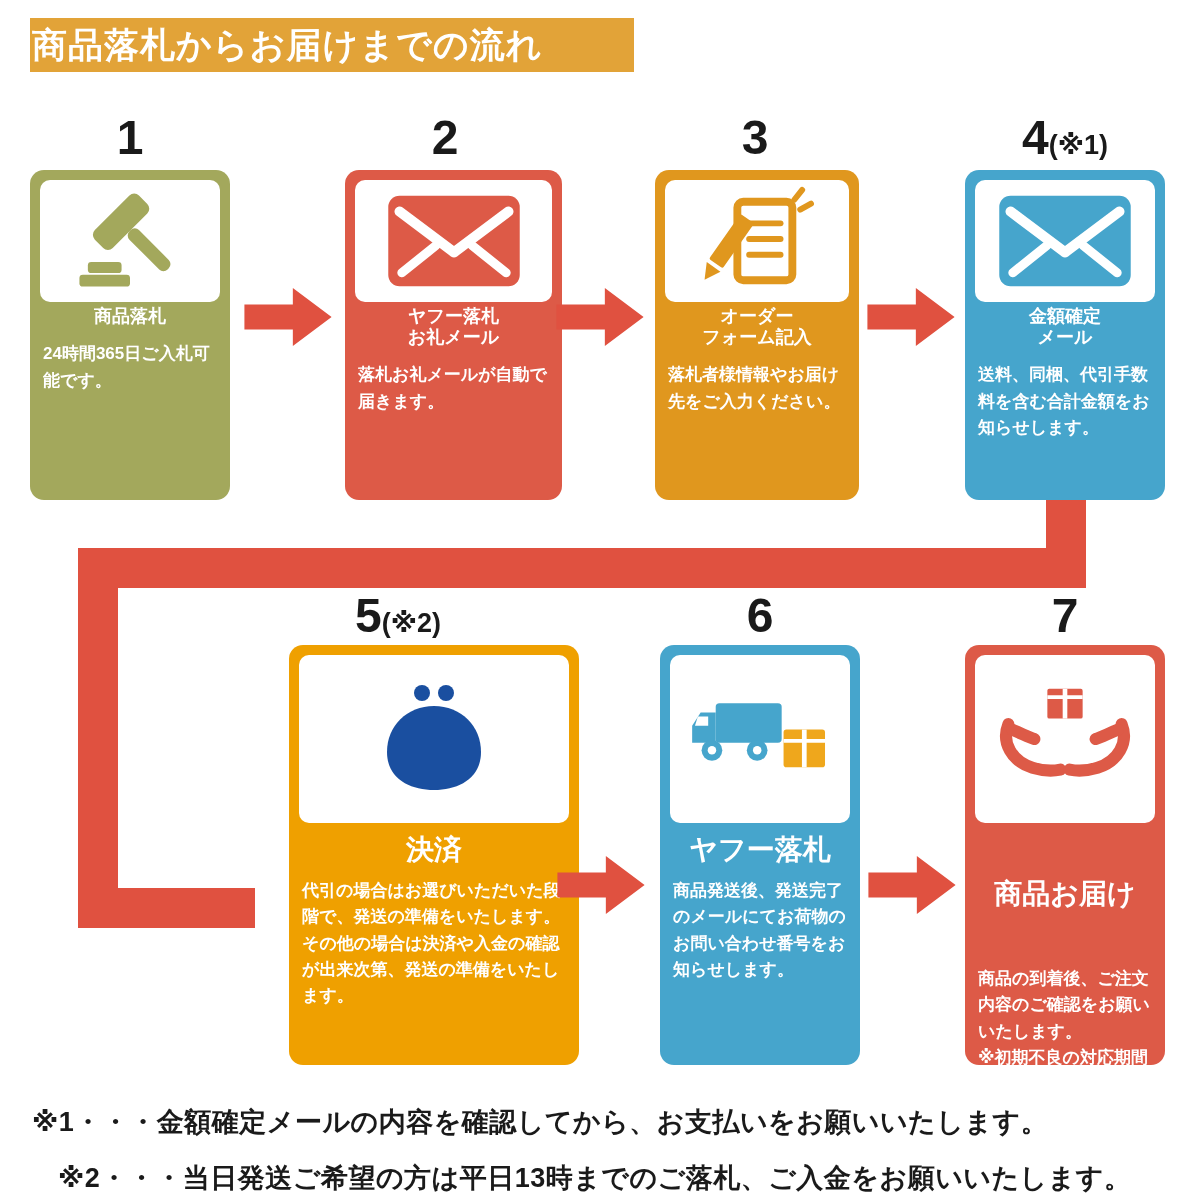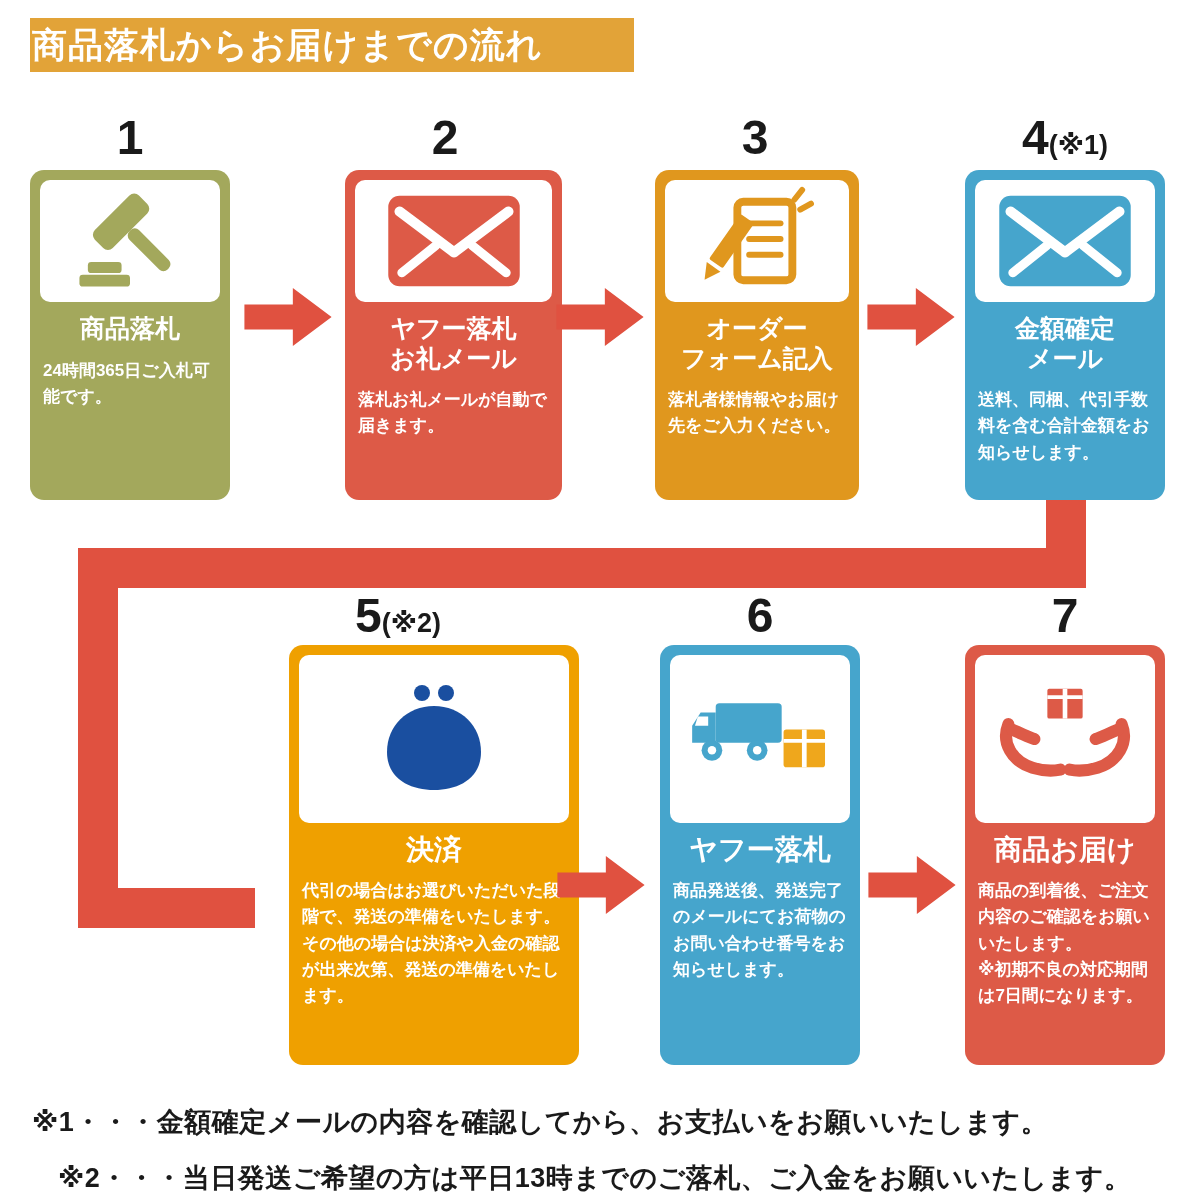--- a/index.html
+++ b/index.html
@@ -33,32 +33,32 @@
   .card {
     position:absolute; border-radius:14px; box-sizing:border-box; padding:10px;
     display:flex; flex-direction:column;
   }
   .c1 { left:30px;  top:170px; width:200px; height:330px; background:var(--olive); }
   .c2 { left:345px; top:170px; width:217px; height:330px; background:var(--coral); }
   .c3 { left:655px; top:170px; width:204px; height:330px; background:var(--orange); }
   .c4 { left:965px; top:170px; width:200px; height:330px; background:var(--blue); }
   .c5 { left:253px; top:645px; width:290px; height:420px; background:var(--gold);margin-left:36px; }
   .c6 { left:660px; top:645px; width:200px; height:420px; background:var(--blue); }
-  .c7 { left:965px; top:645px; width:200px; height:420px; background:var(--coral); }
+  .c7 { left:965px; top:645px; width:200px; height:420px; background:var(--coral);gap:44px; }
 
   .iconbox {
     background:#fff; border-radius:10px; height:122px; flex:none;
     display:flex; align-items:center; justify-content:center;
   }
   .row2 .iconbox { height:168px; }
   .iconbox svg { display:block; }
 
   .card-title {
-    color:#fff; font-weight:bold; font-size:25px; text-align:center;
-    margin-top:12px; line-height:1.18; white-space:pre-line; flex:none;
+    color:#fff; font-weight:bold; font-size:18px; text-align:center;
+    margin-top:4px; line-height:1.18; white-space:pre-line; flex:none;
   }
   .row2 .card-title { font-size:28px; margin-top:10px; }
   .card-desc {
     color:#fff; font-size:17px; line-height:1.55; margin-top:14px;
     white-space:pre-line; padding:0 3px; text-align:left; font-weight:bold;
   }
   .row2 .card-desc { margin-top:12px; }
 
   .arrow { position:absolute; }
   .a1 { left:244px; top:286px; }

